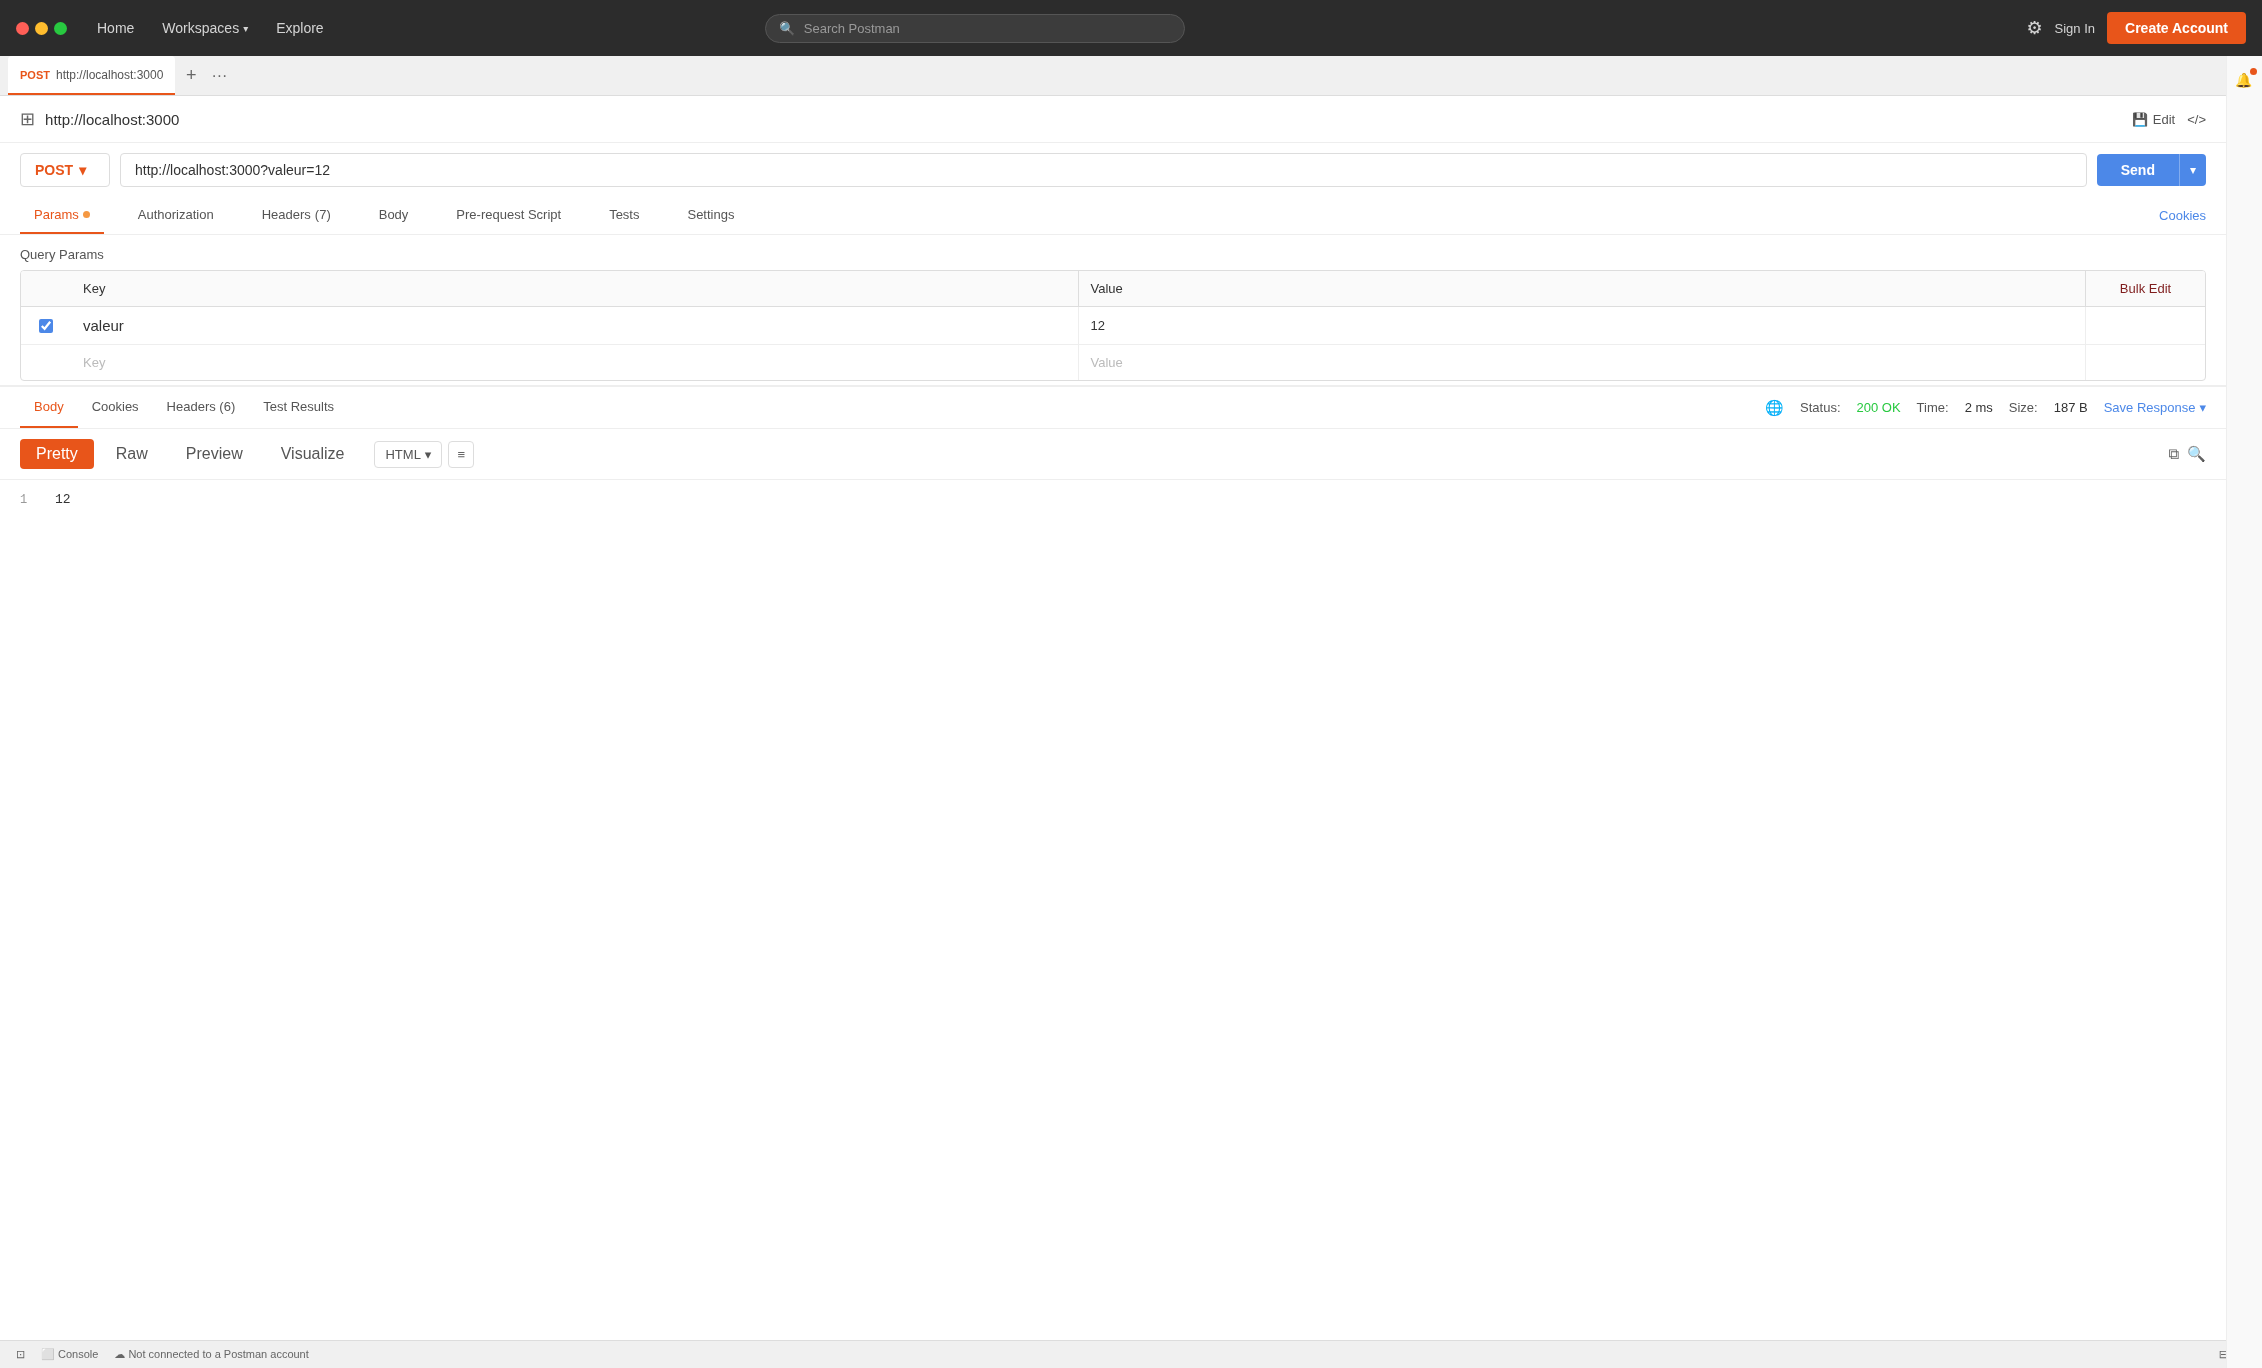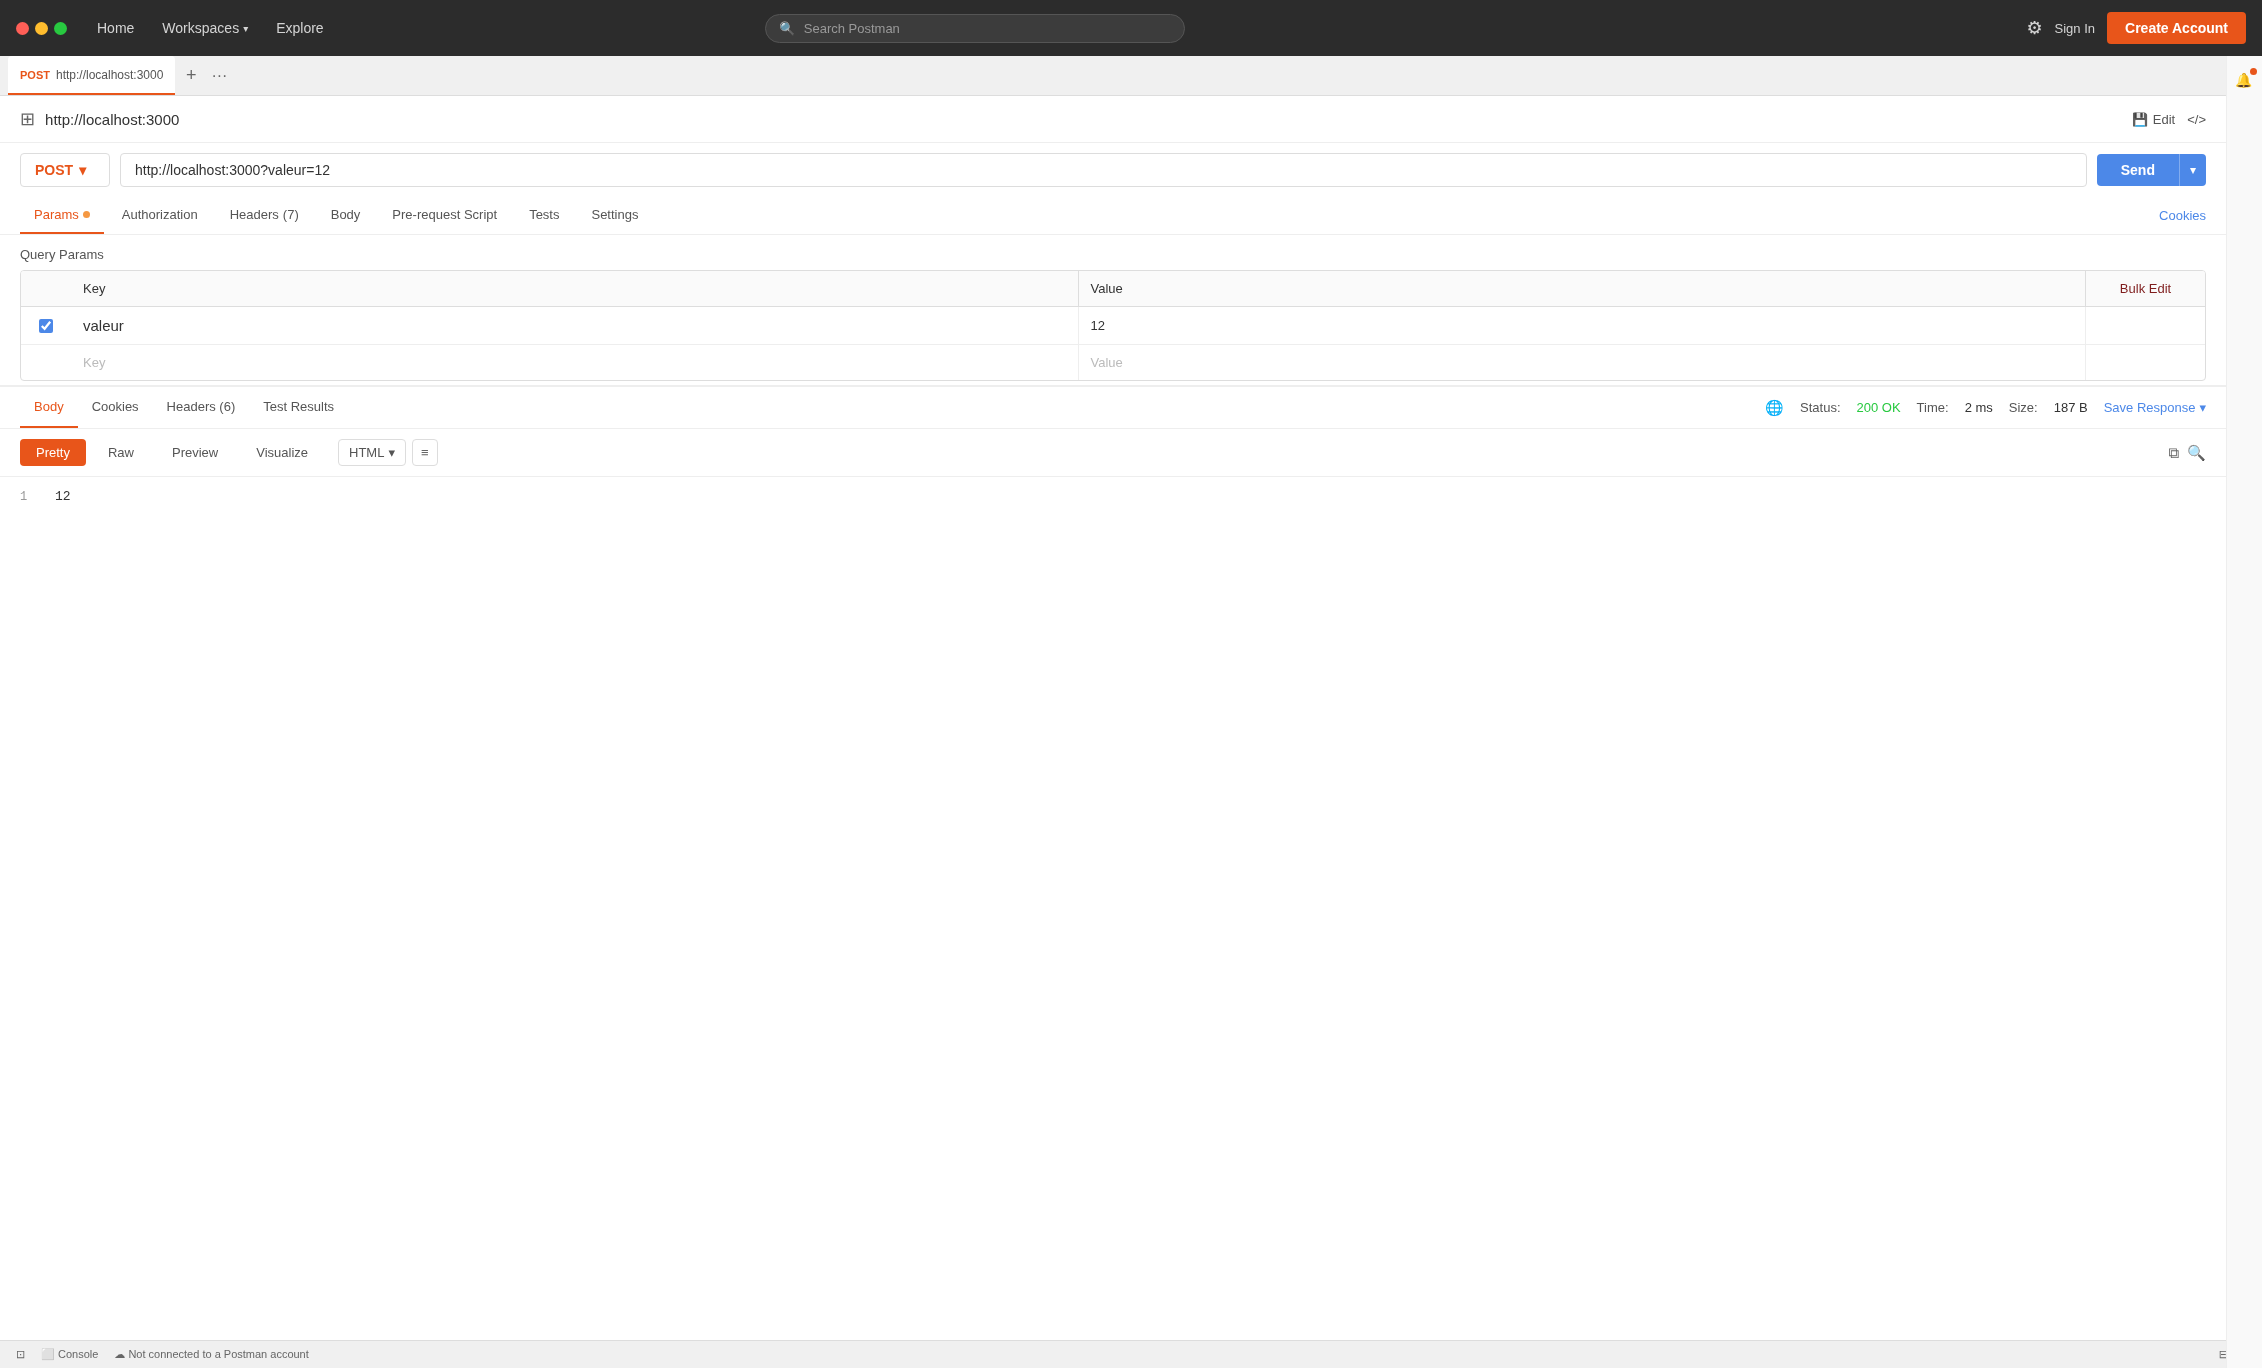--- a/index.html
+++ b/index.html
@@ -75,21 +75,21 @@
       font-size: 14px; font-weight: 600; cursor: pointer;
     }
     .send-dropdown {
       background: #4c88e8; color: white; border: none; border-left: 1px solid rgba(255,255,255,0.3);
       padding: 8px 10px; cursor: pointer; font-size: 12px;
     }
 
     
     .params-tabs {
       display: flex; align-items: center; padding: 0 20px; border-bottom: 1px solid #eee;
-      gap: 4px;
+      gap: 20px;
     }
     .params-tab {
       padding: 10px 14px; cursor: pointer; font-size: 13px; color: #555;
       border-bottom: 2px solid transparent; display: flex; align-items: center; gap: 4px;
     }
     .params-tab.active { color: #e8551a; border-bottom: 2px solid #e8551a; }
     .params-dot { width: 7px; height: 7px; background: #f59842; border-radius: 50%; }
     .badge {
       background: none; color: inherit; font-size: 13px;
     }
@@ -132,21 +132,21 @@
     .status-ok { color: #28c940; font-weight: 500; }
     .status-label { color: #555; }
     .save-response-btn { color: #4c88e8; cursor: pointer; font-size: 13px; display: flex; align-items: center; gap: 4px; }
     .globe-icon { color: #666; font-size: 15px; }
 
     
     .response-body-tabs {
       display: flex; align-items: center; padding: 10px 20px; gap: 6px; border-bottom: 1px solid #eee; flex-shrink: 0;
     }
     .body-tab {
-      padding: 6px 16px; border-radius: 4px; cursor: pointer; font-size: 13px; color: #555;
+      padding: 6px 16px; border-radius: 4px; cursor: pointer; font-size: 16px; color: #555;
     }
     .body-tab.active { background: #e8551a; color: white; }
     .format-select {
       display: flex; align-items: center; gap: 4px; border: 1px solid #ddd; border-radius: 4px;
       padding: 5px 10px; cursor: pointer; font-size: 13px; color: #555; margin-left: 8px;
     }
     .wrap-btn { border: 1px solid #ddd; border-radius: 4px; padding: 5px 8px; cursor: pointer; color: #666; }
     .response-actions { margin-left: auto; display: flex; gap: 8px; }
     .copy-btn { color: #666; cursor: pointer; font-size: 15px; }
     .search-resp-btn { color: #666; cursor: pointer; font-size: 15px; }

